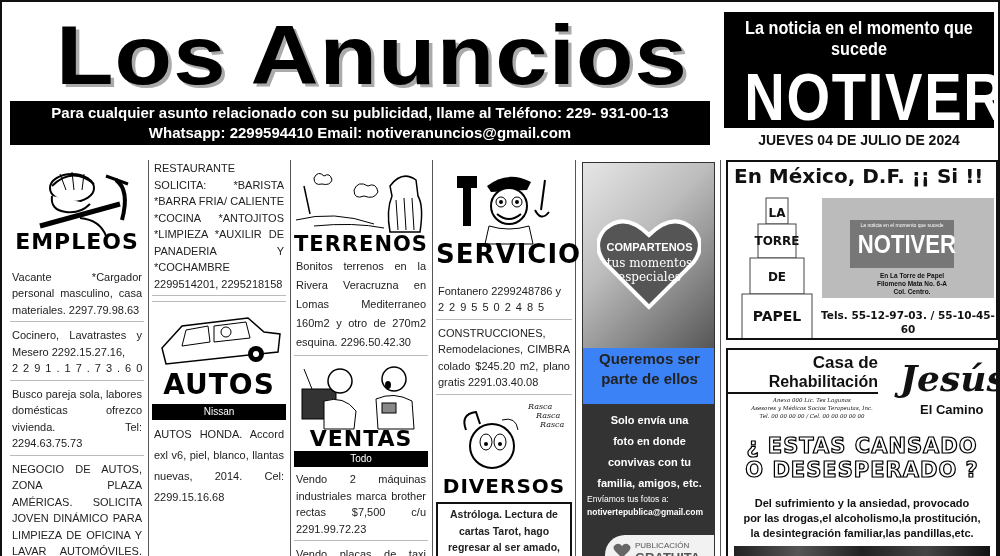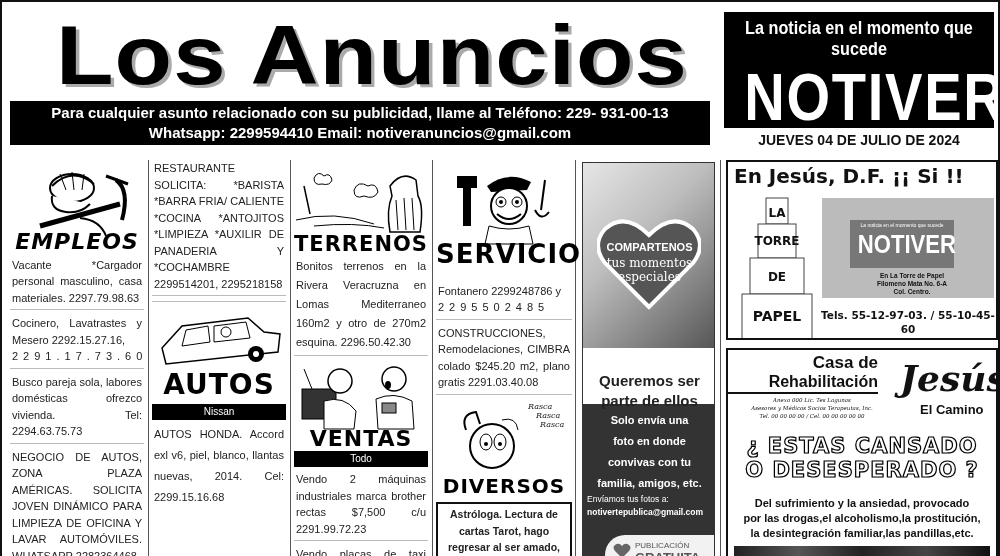--- a/index.html
+++ b/index.html
@@ -27,21 +27,21 @@
   .cat-word { font-weight: 900; font-size: 22px; letter-spacing: 1px; text-align: center; color: #000; font-family: "DejaVu Sans", sans-serif; }
   .subbar { background: #000; color: #fff; text-align: center; font-size: 10px; height: 16px; line-height: 16px; margin: 4px 0 4px; }
   .spaced { letter-spacing: 5px; }
 
   
   .photo-ad { position: absolute; left: 580px; top: 160px; width: 133px; height: 396px; border: 1px solid #333; background: #333; overflow: hidden; }
   .photo-top { position: absolute; left: 0; top: 0; width: 133px; height: 185px; background: linear-gradient(135deg,#e6e6e6 0%,#bdbdbd 40%,#8a8a8a 70%,#555 100%); }
   .heart { position: absolute; left: 14px; top: 52px; width: 104px; height: 96px; }
   .heart-text1 { position: absolute; left: 0; top: 78px; width: 133px; text-align: center; color: #fff; font-weight: bold; font-size: 11px; }
   .heart-text2 { position: absolute; left: 0; top: 93px; width: 133px; text-align: center; color: #fff; font-family: "DejaVu Serif", serif; font-size: 12px; line-height: 14px; }
-  .photo-mid { position: absolute; left: 0; top: 185px; width: 133px; height: 56px; background: #ffffff; color: #222; text-align: center; font-weight: bold; font-size: 15px; line-height: 20px; padding-top: 23px; }
+  .photo-mid { position: absolute; left: 0; top: 185px; width: 133px; height: 56px; background: #3b82f6; color: #222; text-align: center; font-weight: bold; font-size: 15px; line-height: 20px; padding-top: 1px; }
   .photo-bottom { position: absolute; left: 0; top: 241px; width: 133px; color: #fff; text-align: center; font-weight: bold; font-size: 11px; line-height: 21px; padding-top: 6px; }
   .photo-small { position: absolute; left: 4px; top: 330px; width: 128px; color: #fff; font-size: 8.5px; line-height: 13px; }
   .pub-badge { position: absolute; left: 22px; top: 372px; width: 110px; height: 40px; background: #f2f2f2; border-radius: 20px 0 0 20px; color: #555; font-size: 8px; padding: 6px 0 0 30px; }
   .pub-heart { position: absolute; left: 8px; top: 8px; width: 18px; height: 16px; }
 
   
   .ad-df { position: absolute; left: 724px; top: 158px; width: 272px; height: 180px; border: 2px solid #111; background: #fff; overflow: hidden; }
   .df-title { position: absolute; left: 6px; top: 2px; font-weight: bold; font-size: 20px; font-family: "DejaVu Sans", sans-serif; white-space: nowrap; }
   .torre { position: absolute; left: 10px; top: 30px; width: 78px; height: 148px; }
   .torre-l { position: absolute; text-align: center; font-weight: bold; font-size: 12px; font-family: "DejaVu Sans", sans-serif; width: 78px; left: 0; }
@@ -92,21 +92,21 @@
       <path d="M42 26 Q62 6 84 24" fill="none" stroke="#000" stroke-width="2"></path>
       <line x1="50" y1="14" x2="56" y2="30" stroke="#000"></line>
         <line x1="62" y1="12" x2="64" y2="30" stroke="#000"></line>
         <line x1="74" y1="14" x2="72" y2="30" stroke="#000"></line>
       <path d="M42 36 Q40 50 56 52 Q70 54 80 44" fill="#fff" stroke="#000" stroke-width="2"></path>
       <path d="M30 66 L110 44" stroke="#000" stroke-width="5"></path>
       <path d="M106 20 Q120 30 112 60" fill="none" stroke="#000" stroke-width="4"></path>
       <path d="M96 16 L118 24" stroke="#000" stroke-width="3"></path>
       <path d="M70 58 Q90 60 96 76" fill="none" stroke="#000" stroke-width="2"></path>
     </svg>
-    <div class="cat-word" style="margin-top:-6px;margin-bottom:6px;font-style:italic;">EMPLEOS</div>
+    <div class="cat-word" style="margin-top:-6px;margin-bottom:18px;">EMPLEOS</div>
     <div class="ad-p">Vacante *Cargador personal masculino, casa materiales. 2297.79.98.63</div>
     <div class="hrule"></div>
     <div class="ad-p">Cocinero, Lavatrastes y Mesero 2292.15.27.16,</div>
     <div class="ad-p spaced">2291.17.73.60</div>
     <div class="hrule"></div>
     <div class="ad-p">Busco pareja sola, labores domésticas ofrezco vivienda. Tel: 2294.63.75.73</div>
     <div class="hrule"></div>
     <div class="ad-p">NEGOCIO DE AUTOS, ZONA PLAZA AMÉRICAS. SOLICITA JOVEN DINÁMICO PARA LIMPIEZA DE OFICINA Y LAVAR AUTOMÓVILES. WHATSAPP 2282364468</div>
   </div>
 
@@ -220,21 +220,21 @@
     <div class="pub-badge">
       <svg class="pub-heart" viewBox="0 0 18 16">
         <path d="M9 15 L2 8 Q-1 4 2 2 Q6 -1 9 3 Q12 -1 16 2 Q19 4 16 8 Z" fill="#666"></path>
       </svg>
       <div>PUBLICACIÓN</div>
       <div style="font-size:13px;font-weight:bold">GRATUITA</div>
     </div>
   </div>
 
   <div class="ad-df">
-    <div class="df-title">En Jesús, D.F. ¡¡ Si !!</div>
+    <div class="df-title">En México, D.F. ¡¡ Si !!</div>
     <div class="torre">
       <svg viewBox="0 0 78 148" width="78" height="148" style="position:absolute;left:0;top:0">
         <rect x="28" y="6" width="22" height="26" fill="#fff" stroke="#444"></rect>
         <rect x="20" y="32" width="38" height="34" fill="#fff" stroke="#444"></rect>
         <rect x="12" y="66" width="54" height="36" fill="#fff" stroke="#444"></rect>
         <rect x="4" y="102" width="70" height="46" fill="#fff" stroke="#444"></rect>
       </svg>
       <div class="torre-l" style="top:14px">LA</div>
       <div class="torre-l" style="top:42px">TORRE</div>
       <div class="torre-l" style="top:78px">DE</div>

